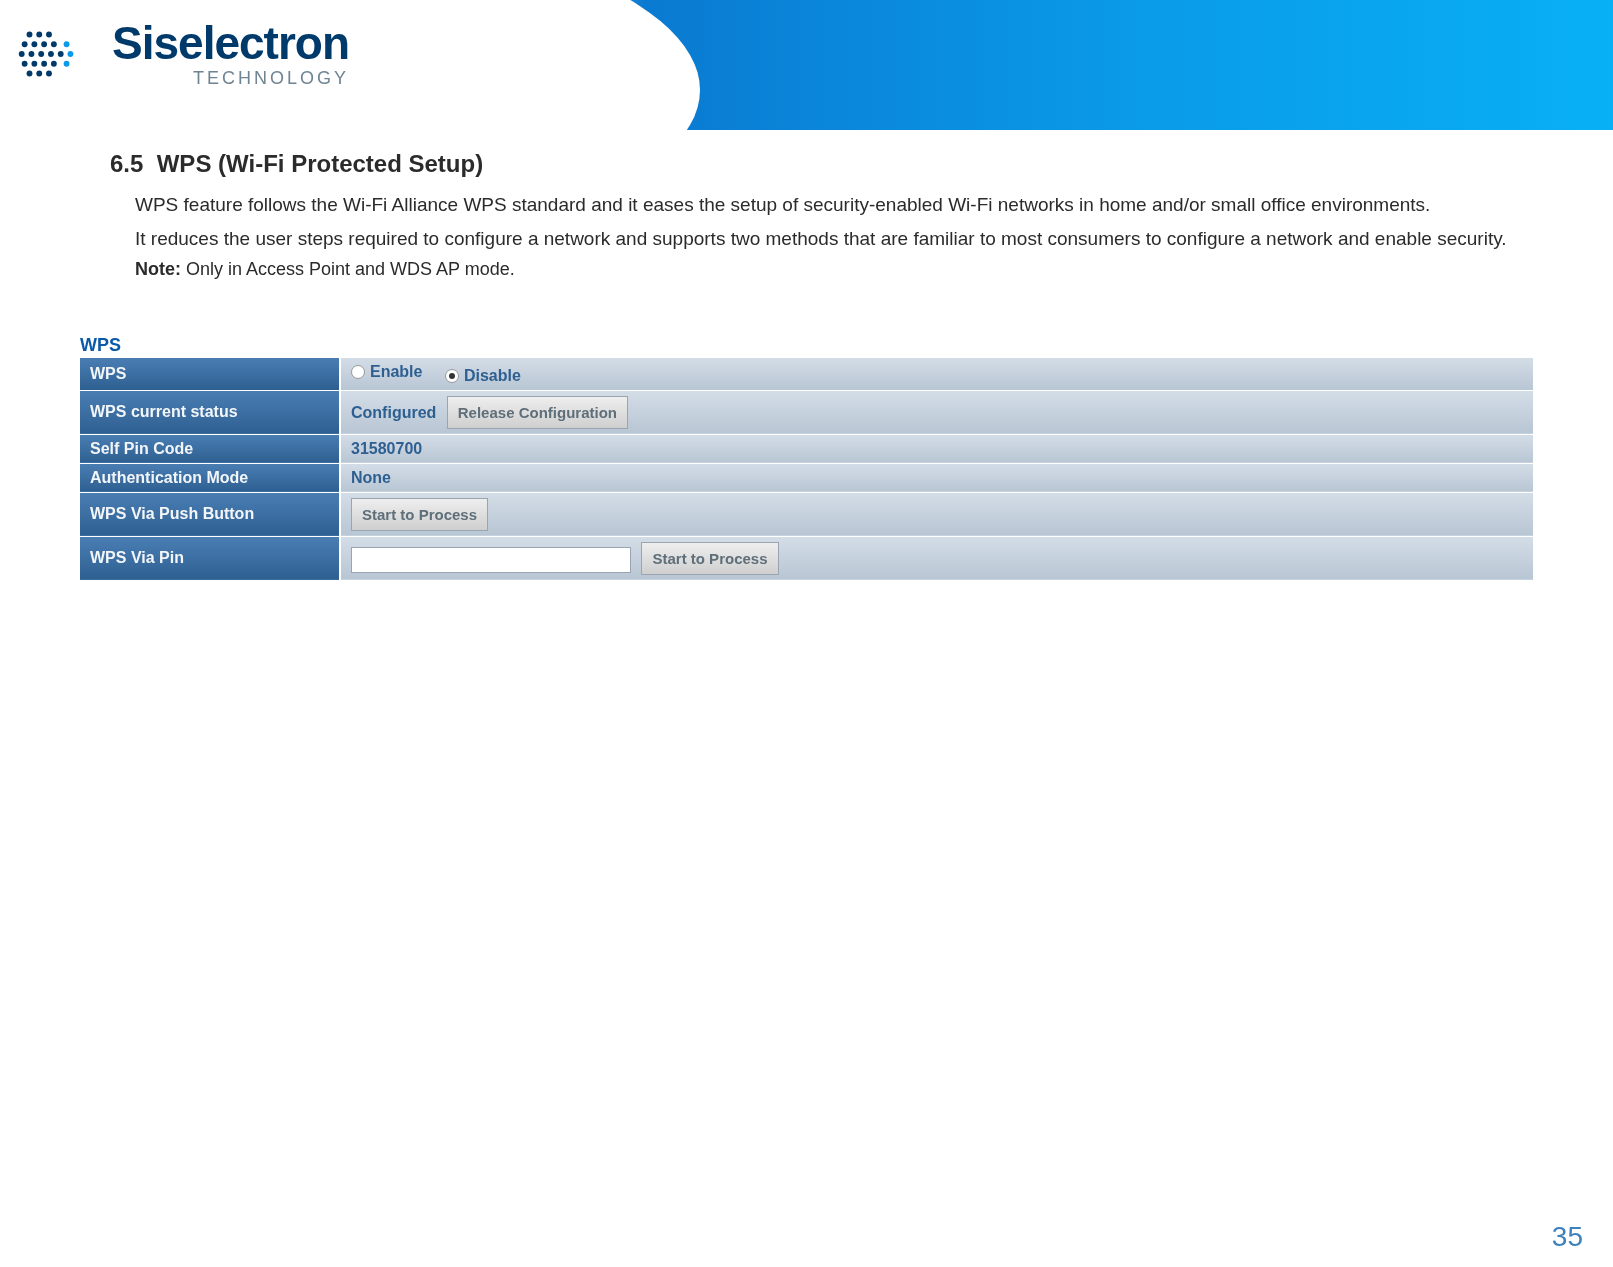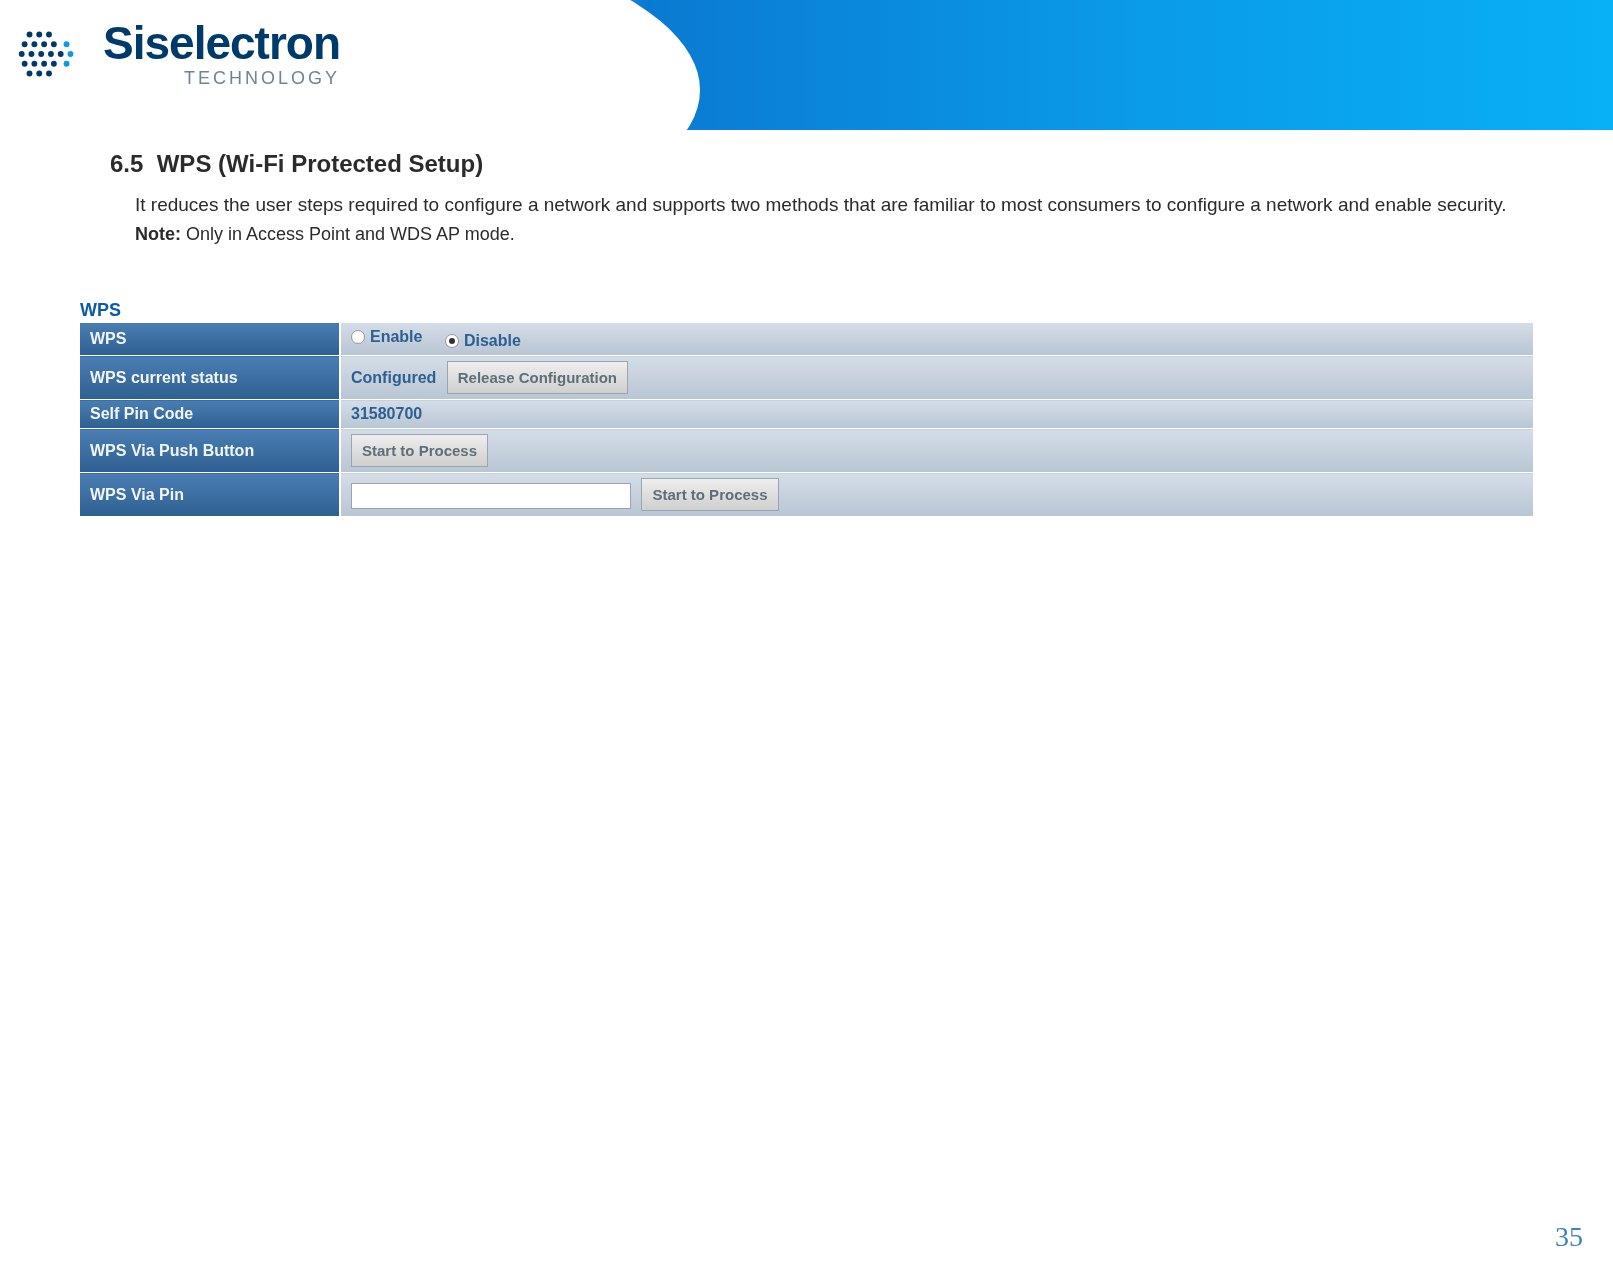--- a/index.html
+++ b/index.html
@@ -29,21 +29,21 @@
       height: 130px;
       background: #ffffff;
       clip-path: ellipse(520px 180px at 180px 90px);
     }
     .logo {
       position: absolute;
       left: 10px;
       top: 15px;
       display: flex;
       align-items: center;
-      gap: 15px;
+      gap: 24px;
     }
     .logo-mark {
       width: 78px;
       height: 78px;
       display: flex;
       align-items: center;
       justify-content: center;
     }
     .logo-mark svg {
       width: 78px;
@@ -164,21 +164,21 @@
       background: #ffffff;
       border: 1px solid #9aa5af;
       vertical-align: middle;
     }
     .page-number {
       position: absolute;
       right: 30px;
       bottom: 14px;
       font-size: 28px;
       color: #3d81bd;
-      font-family: Liberation Serif, serif;
+      font-family: Liberation Sans, sans-serif;
       margin-left: 36px;
     }
   </style>
 </head>
 <body>
 
 <div class="header-band">
   <div class="header-curve"></div>
   <div class="logo">
     <div class="logo-mark">
@@ -213,20 +213,21 @@
       <div class="logo-brand">Siselectron</div>
       <div class="logo-tagline">TECHNOLOGY</div>
     </div>
   </div>
 </div>
 
 <div class="content">
   <h2 class="section-heading">
     <span>6.5</span>&nbsp;&nbsp;<span>WPS (Wi-Fi Protected Setup)</span>
   </h2>
+  <p class="body-text">WPS feature follows the Wi-Fi Alliance WPS standard and it eases the setup of security-enabled Wi-Fi networks in home and/or small office environments.</p>
   <p class="body-text">It reduces the user steps required to configure a network and supports two methods that are familiar to most consumers to configure a network and enable security.</p>
   <p class="note">
     <span class="note-label">Note:</span><span> Only in Access Point and WDS AP mode.</span>
   </p>
 </div>
 
 <div class="wps-panel">
   <div class="wps-title">WPS</div>
   <table class="wps-table">
     <tbody>
@@ -248,20 +249,24 @@
       <td class="wps-value">
         <span>Configured</span>
         <span class="btn-like">Release Configuration</span>
       </td>
     </tr>
     <tr>
       <td class="wps-label">Self Pin Code</td>
       <td class="wps-value">31580700</td>
     </tr>
     <tr>
+      <td class="wps-label">Authentication Mode</td>
+      <td class="wps-value">None</td>
+    </tr>
+    <tr>
       <td class="wps-label">WPS Via Push Button</td>
       <td class="wps-value">
         <span class="btn-like" style="margin-left:0">Start to Process</span>
       </td>
     </tr>
     <tr>
       <td class="wps-label">WPS Via Pin</td>
       <td class="wps-value">
         <span class="input-like"></span>
         <span class="btn-like">Start to Process</span>

